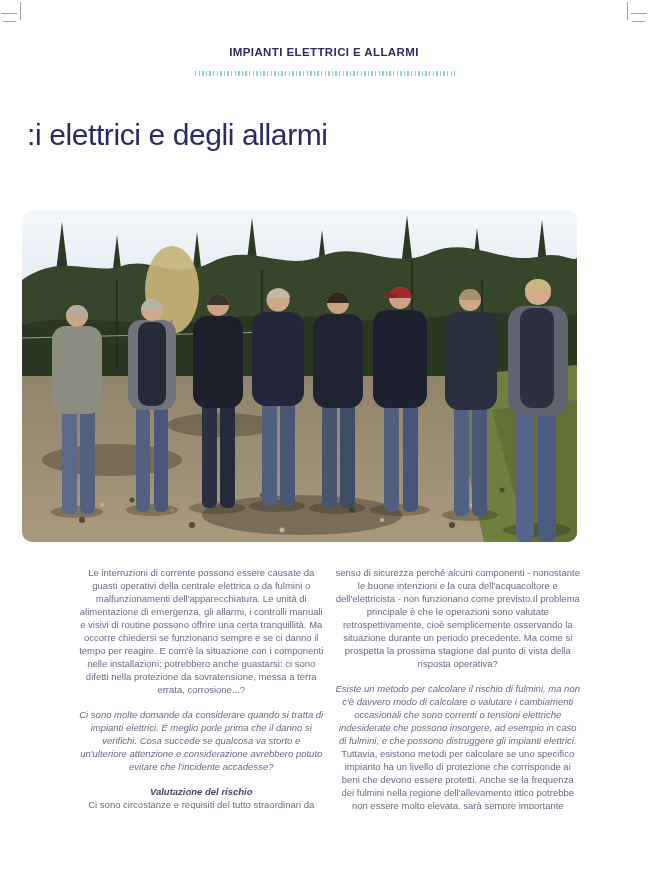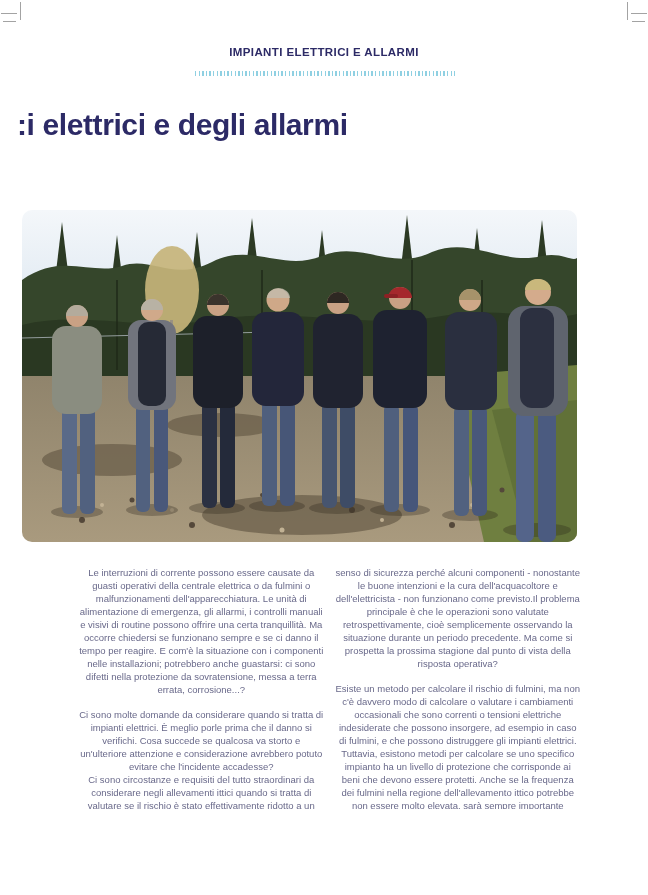--- a/index.html
+++ b/index.html
@@ -8,40 +8,40 @@
 
   
   .cropmark{position:absolute;background:#a3a3a3;}
 
   
   .kicker{position:absolute;top:46px;left:0;width:648px;text-align:center;
           font-size:11.5px;font-weight:bold;letter-spacing:.4px;color:var(--navy,#2c2a66);}
   .dotted-rule{position:absolute;top:71px;left:195px;width:260px;height:5px;
           background:repeating-linear-gradient(90deg,var(--rule-blue,#8fd0e2) 0 1.5px,transparent 1.5px 3.6px);}
 
-  .title{position:absolute;top:102px;left:0;margin:6px;font-size:30px;font-weight:700;
+  .title{position:absolute;top:102px;left:0;margin:16px;font-size:30px;font-weight:400;
          letter-spacing:-.4px;color:var(--navy,#2c2a66);white-space:nowrap;padding-left:11px;}
   .subtitle{position:absolute;top:142px;left:0;margin:0;font-size:15px;font-weight:bold;
          color:var(--navy,#2c2a66);white-space:nowrap;}
 
   
   .photo{position:absolute;left:22px;top:210px;width:555px;height:332px;margin:0;
          border-radius:10px;overflow:hidden;}
   .photo svg{display:block;width:100%;height:100%;}
   .photo figcaption{position:absolute;left:308px;top:255px;width:222px;
          font-style:italic;font-size:8.8px;line-height:12px;color:rgba(255,255,255,.95);
          text-shadow:0 0 3px rgba(0,0,0,.45);}
 
   
   .columns{position:absolute;left:78px;top:566px;width:503px;display:flex;gap:10px;
            color:var(--body-text,#69698a);font-size:9.5px;line-height:13px;text-align:center;}
   .col{width:246.5px;}
   .col p,.col h3{margin:0;}
   .col h3{font-size:9.5px;font-weight:bold;color:var(--heading,#47466f);}
-  .gap-before{margin-top:12px !important;}
+  .gap-before{margin-top:12px !important;font-style:italic;}
 
   
   .footer{position:absolute;top:831px;right:82px;font-size:9.5px;
           color:var(--footer-blue,#8cc7e6);}
   .footer .sep{margin:0 3px;color:#b5dcef;}
 </style>
 </head>
 <body>
 
 <div class="page">
@@ -207,20 +207,21 @@
         <circle cx="516" cy="82" r="13" fill="#d4ab8c"></circle>
         <path d="M503,80 a13,11 0 0 1 26,0 z" fill="#c9b87c"></path>
       </g>
     </svg>
   </figure>
 
   <main class="columns">
     <div class="col">
         <p>Le interruzioni di corrente possono essere causate da guasti operativi della centrale elettrica o da fulmini o malfunzionamenti dell'apparecchiatura. Le unità di alimentazione di emergenza, gli allarmi, i controlli manuali e visivi di routine possono offrire una certa tranquillità. Ma occorre chiedersi se funzionano sempre e se ci danno il tempo per reagire. E com'è la situazione con i componenti nelle installazioni; potrebbero anche guastarsi: ci sono difetti nella protezione da sovratensione, messa a terra errata, corrosione...?</p>
         <p class="gap-before">Ci sono molte domande da considerare quando si tratta di impianti elettrici. È meglio porle prima che il danno si verifichi. Cosa succede se qualcosa va storto e un'ulteriore attenzione e considerazione avrebbero potuto evitare che l'incidente accadesse?</p>
+        <h3 class="gap-before">Valutazione del rischio</h3>
         <p>Ci sono circostanze e requisiti del tutto straordinari da considerare negli allevamenti ittici quando si tratta di valutare se il rischio è stato effettivamente ridotto a un minimo accettabile o se si tratta piuttosto di un falso</p>
       </div>
     <div class="col">
         <p>senso di sicurezza perché alcuni componenti - nonostante le buone intenzioni e la cura dell'acquacoltore e dell'elettricista - non funzionano come previsto.Il problema principale è che le operazioni sono valutate retrospettivamente, cioè semplicemente osservando la situazione durante un periodo precedente. Ma come si prospetta la prossima stagione dal punto di vista della risposta operativa?</p>
         <p class="gap-before">Esiste un metodo per calcolare il rischio di fulmini, ma non c'è davvero modo di calcolare o valutare i cambiamenti occasionali che sono correnti o tensioni elettriche indesiderate che possono insorgere, ad esempio in caso di fulmini, e che possono distruggere gli impianti elettrici.</p>
         <p>Tuttavia, esistono metodi per calcolare se uno specifico impianto ha un livello di protezione che corrisponde ai beni che devono essere protetti. Anche se la frequenza dei fulmini nella regione dell'allevamento ittico potrebbe non essere molto elevata, sarà sempre importante calcolarne il rischio quando si tratta di una produzione critica combinata con risorse importanti. Una semplice revi-</p>
       </div>
   </main>
 
   <div class="footer">

